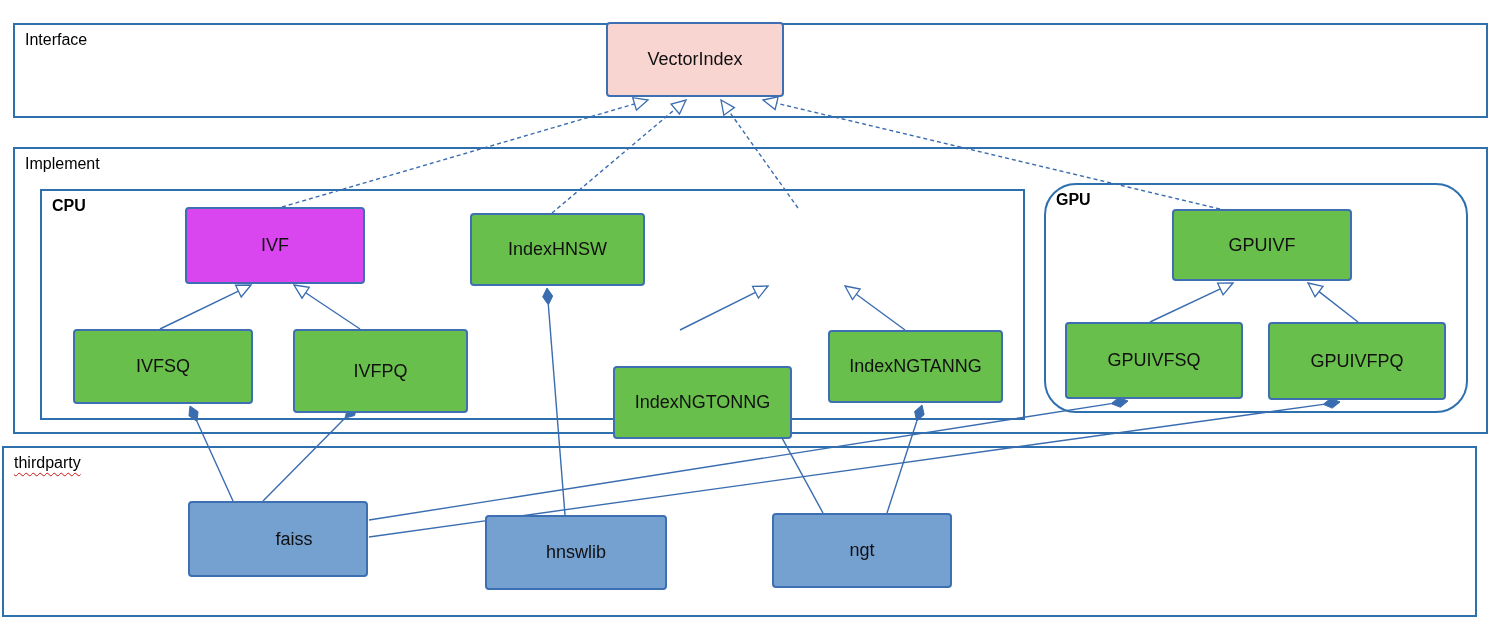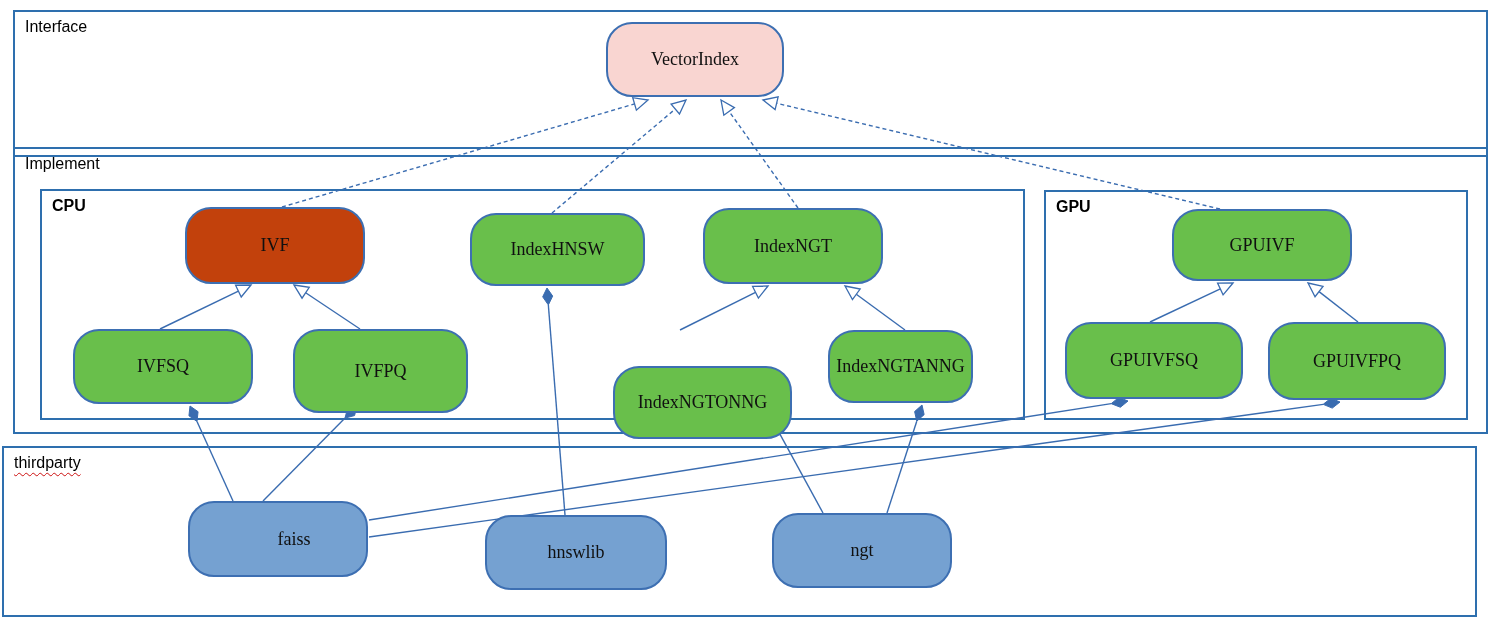--- a/index.html
+++ b/index.html
@@ -31,43 +31,43 @@
     text-decoration-thickness:1px;
     text-underline-offset:4px;
   }
   svg.edges{
     position:absolute;left:0;top:0;
     pointer-events:none;
   }
   .node{
     position:absolute;
     border:2px solid #3d6fb2;
-    border-radius:26px;
+    border-radius:4px;
     box-sizing:border-box;
     display:flex;align-items:center;justify-content:center;
-    font-family:Liberation Serif, serif;
+    font-family:Liberation Sans, sans-serif;
     font-size:18px;
     color:#101010;
   }
   .node-label{white-space:nowrap;}
 </style>
 </head>
 <body>
 
 <div id="canvas">
-    <div class="container" style="left: 13px; top: 10px; width: 1475px; height: 147px; border-color: rgb(46, 111, 174);">
+    <div class="container" style="left: 13px; top: 23px; width: 1475px; height: 95px; border-color: rgb(46, 111, 174);">
       <span class="container-label" style="color: rgb(0, 0, 0);">Interface</span>
     </div>
     <div class="container" style="left: 13px; top: 147px; width: 1475px; height: 287px; border-color: rgb(46, 111, 174);">
       <span class="container-label" style="color: rgb(0, 0, 0);">Implement</span>
     </div>
     <div class="container" style="left: 40px; top: 189px; width: 985px; height: 231px; border-color: rgb(46, 111, 174);">
       <span class="container-label bold" style="color: rgb(0, 0, 0);">CPU</span>
     </div>
-    <div class="container" style="left: 1044px; top: 190px; width: 424px; height: 230px; border-color: rgb(46, 111, 174);">
+    <div class="container" style="left: 1044px; top: 183px; width: 424px; height: 230px; border-color: rgb(46, 111, 174); border-radius: 32px;">
       <span class="container-label bold" style="color: rgb(0, 0, 0);">GPU</span>
     </div>
     <div class="container" style="left: 2px; top: 446px; width: 1475px; height: 171px; border-color: rgb(46, 111, 174);">
       <span class="container-label wavy" style="text-decoration-color: rgb(204, 17, 17); color: rgb(0, 0, 0);">thirdparty</span>
     </div>
     <svg viewBox="0 0 1503 628" width="1503" height="628" class="edges">
       <g>
         <line x1="282" y1="207" x2="634.5624698806719" y2="103.92845825892925" stroke="#3a6cb0" stroke-width="1.4" stroke-dasharray="4 3"></line>
         <polygon points="648,100 636.3863969294605,110.1673115286173 632.7385428318833,97.6896049892412" fill="#ffffff" stroke="#3a6cb0" stroke-width="1.3"></polygon>
       </g>
@@ -132,39 +132,36 @@
         <polygon points="1128,401 1120.377049618972,407.2562470769932 1111.2051688267047,403.6331816991069 1118.8281192077327,397.3769346221137" fill="#3a6cb0" stroke="#3a6cb0"></polygon>
       </g>
       <g>
         <line x1="369" y1="537" x2="1323.1619596997982" y2="404.3410251704709" stroke="#3a6cb0" stroke-width="1.4"></line>
         <polygon points="1340,402 1332.2695166647434,408.12287737941244 1323.1619596997982,404.3410251704709 1330.8924430350546,398.2181477910584" fill="#3a6cb0" stroke="#3a6cb0"></polygon>
       </g>
     </svg>
     <div class="node interface" style="left: 606px; top: 22px; width: 178px; height: 75px; background: rgb(249, 213, 209); border-color: rgb(61, 111, 178);">
       <span class="node-label">VectorIndex</span>
     </div>
-    <div class="node cpu" style="left: 185px; top: 207px; width: 180px; height: 77px; background: #c2410c; border-color: rgb(61, 111, 178);">
+    <div class="node cpu" style="left: 185px; top: 207px; width: 180px; height: 77px; background: #d946ef; border-color: rgb(61, 111, 178);">
       <span class="node-label">IVF</span>
     </div>
     <div class="node cpu" style="left: 458px; top: 213px; width: 175px; height: 73px; background: rgb(105, 191, 75); border-color: rgb(61, 111, 178); margin-left: 12px;">
       <span class="node-label">IndexHNSW</span>
-    </div>
-    <div class="node cpu" style="left: 703px; top: 208px; width: 180px; height: 76px; background: rgb(105, 191, 75); border-color: rgb(61, 111, 178);">
-      <span class="node-label">IndexNGT</span>
     </div>
     <div class="node cpu" style="left: 73px; top: 329px; width: 180px; height: 75px; background: rgb(105, 191, 75); border-color: rgb(61, 111, 178);">
       <span class="node-label">IVFSQ</span>
     </div>
     <div class="node cpu" style="left: 293px; top: 329px; width: 175px; height: 84px; background: rgb(105, 191, 75); border-color: rgb(61, 111, 178);">
       <span class="node-label">IVFPQ</span>
     </div>
     <div class="node cpu" style="left: 613px; top: 330px; width: 179px; height: 73px; background: rgb(105, 191, 75); border-color: rgb(61, 111, 178); margin-top: 36px;">
       <span class="node-label">IndexNGTONNG</span>
     </div>
-    <div class="node cpu" style="left: 828px; top: 330px; width: 145px; height: 73px; background: rgb(105, 191, 75); border-color: rgb(61, 111, 178);">
+    <div class="node cpu" style="left: 828px; top: 330px; width: 175px; height: 73px; background: rgb(105, 191, 75); border-color: rgb(61, 111, 178);">
       <span class="node-label">IndexNGTANNG</span>
     </div>
     <div class="node gpu" style="left: 1172px; top: 209px; width: 180px; height: 72px; background: rgb(105, 191, 75); border-color: rgb(61, 111, 178);">
       <span class="node-label">GPUIVF</span>
     </div>
     <div class="node gpu" style="left: 1065px; top: 322px; width: 178px; height: 77px; background: rgb(105, 191, 75); border-color: rgb(61, 111, 178); align-items: center;">
       <span class="node-label">GPUIVFSQ</span>
     </div>
     <div class="node gpu" style="left: 1268px; top: 322px; width: 178px; height: 78px; background: rgb(105, 191, 75); border-color: rgb(61, 111, 178);">
       <span class="node-label">GPUIVFPQ</span>

